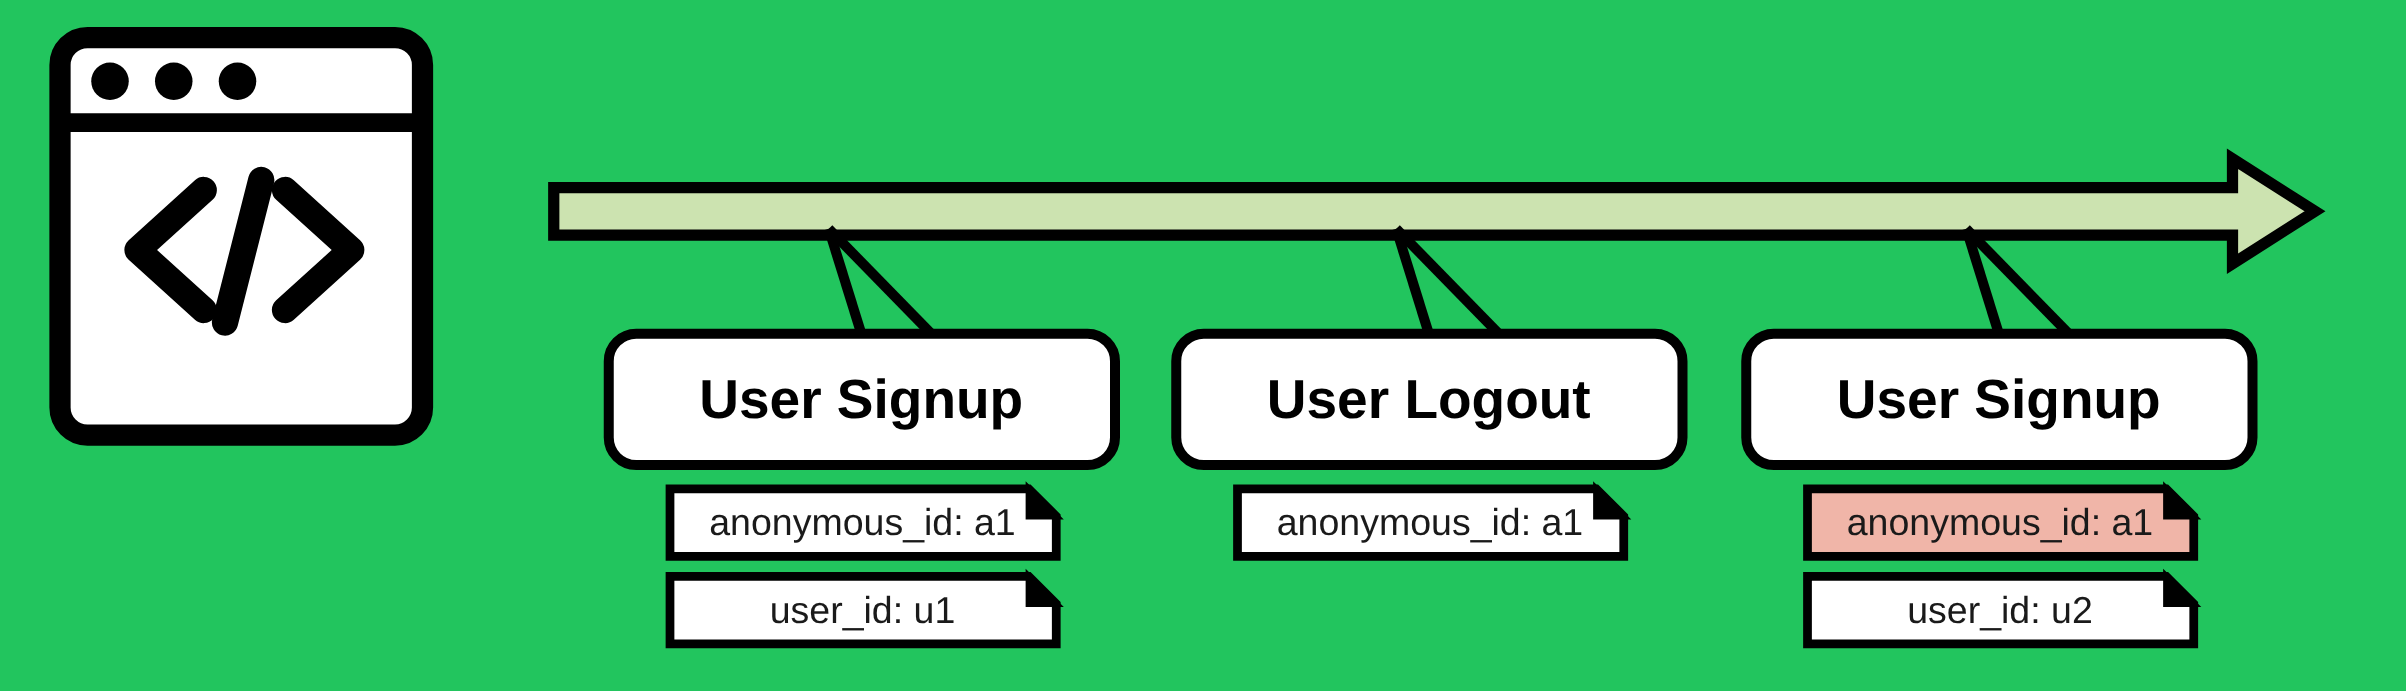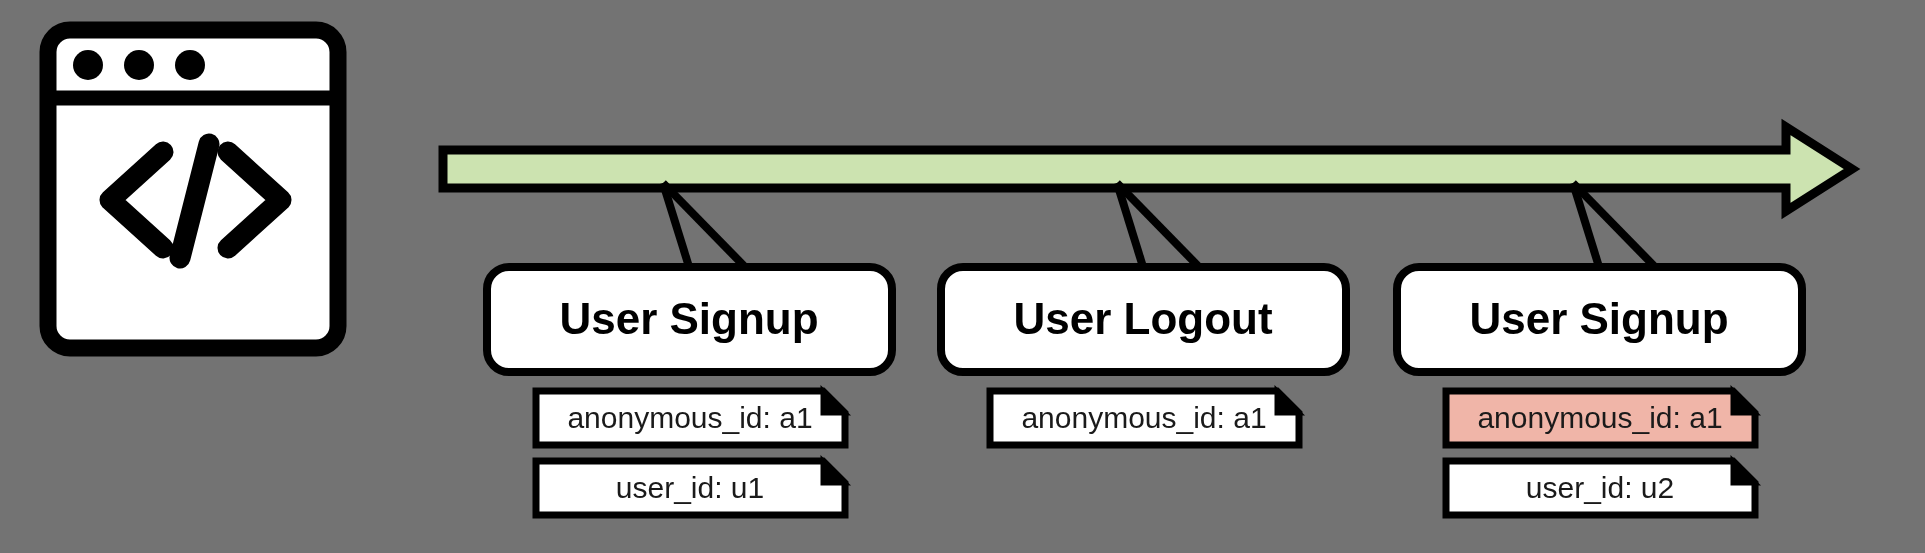--- a/index.html
+++ b/index.html
@@ -12,21 +12,21 @@
     font-family: "Liberation Sans", sans-serif;
     width: 1925px;
     height: 553px;
     overflow: hidden;
     position: relative;
   }
   #diagram-root {
     position: relative;
     width: 1925px;
     height: 553px;
-    background: #737373;
+    background: #22c55e;
   }
   #diagram-svg {
     position: absolute;
     left: 0;
     top: 0;
     width: 1925px;
     height: 553px;
     display: block;
   }
   .evt-title {

